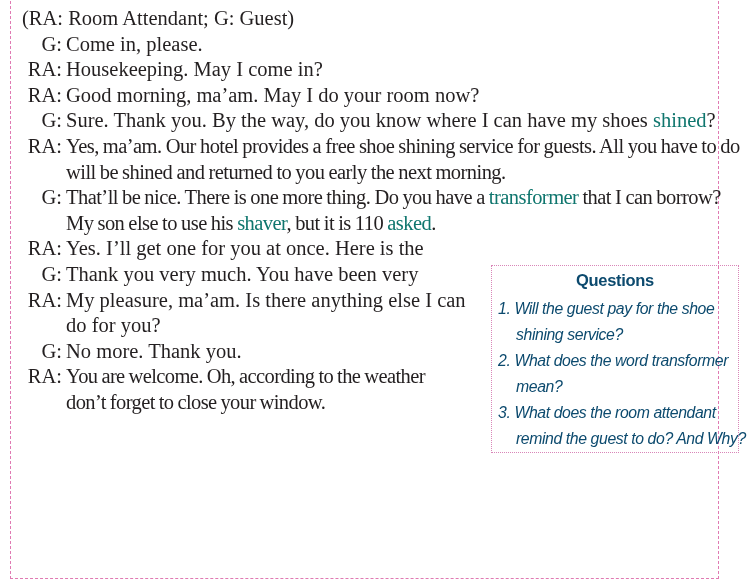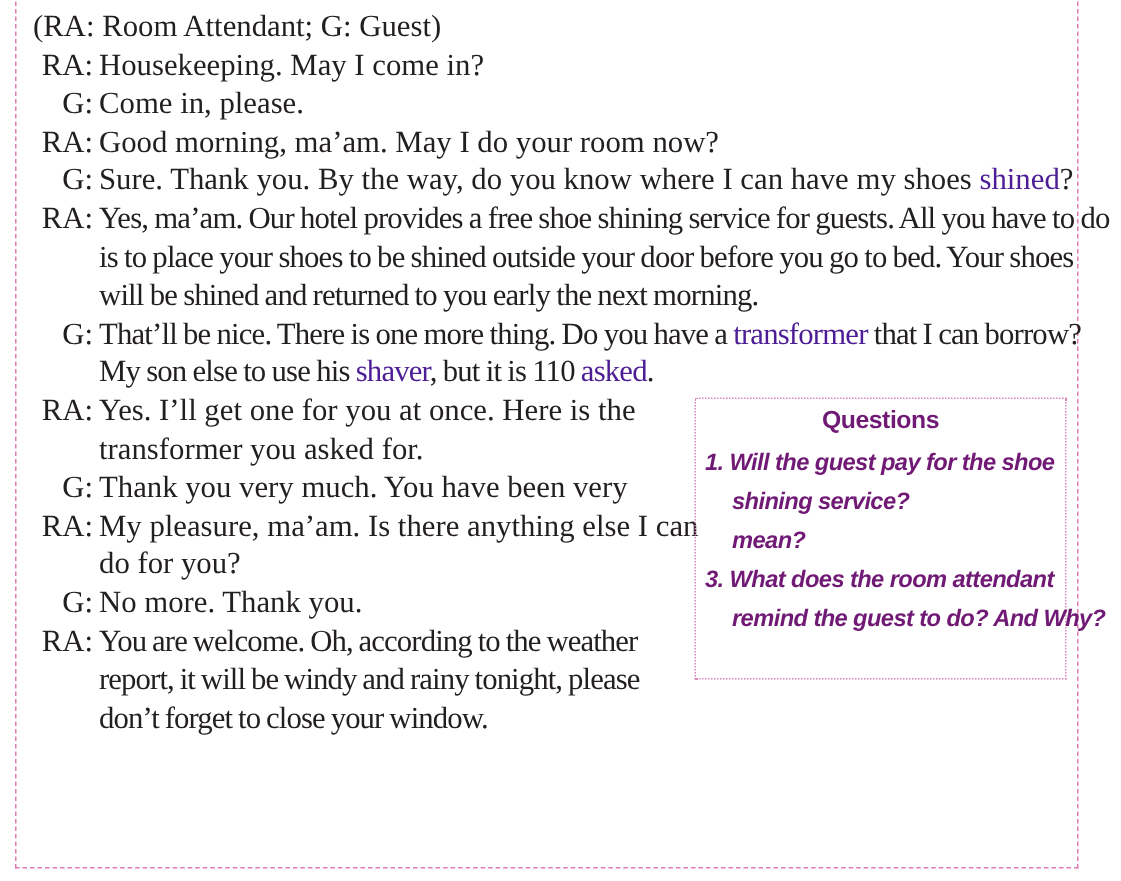--- a/index.html
+++ b/index.html
@@ -41,34 +41,34 @@
       padding-left: 44px;
     }
     .spk {
       display: inline-block;
       width: 44px;
       text-align: right;
       padding-right: 4px;
       box-sizing: border-box;
     }
     .txt { }
-    .hl { color: #4c1d95; }
+    .hl { color: #0f766e; }
     .narrow .txt { letter-spacing: -0.55px; word-spacing: -0.5px; }
     .narrow2 .txt { letter-spacing: -0.6px; word-spacing: -0.6px; }
 
     .qbox {
       position: absolute;
-      left: 463px;
+      left: 491px;
       top: 265px;
       width: 248px;
       height: 188px;
       border: 1.3px dotted #d986b8;
       box-sizing: border-box;
       font-family: "Liberation Sans", "DejaVu Sans", sans-serif;
-      color: #701a75;
+      color: #0c4a6e;
     }
     .qtitle {
       position: absolute;
       left: 0;
       right: 0;
       top: 3px;
       text-align: center;
       font-weight: bold;
       font-size: 16.5px;
       letter-spacing: -0.3px;
@@ -76,73 +76,66 @@
     }
     .qlist {
       position: absolute;
       left: 6px;
       top: 30px;
       width: 240px;
       font-style: italic;
       font-size: 15.8px;
       line-height: 26px;
       letter-spacing: -0.4px;
-      font-weight: bold;
     }
     .qline { white-space: nowrap; height: 26px; }
     .qline.cont { padding-left: 18px; }
   </style>
 </head>
 <body>
 
 <div class="frame"></div>
 
 <div class="dialogue">
   <div class="line">
     <span>(RA: Room Attendant; G: Guest)</span>
   </div>
 
   <div class="line">
-    <span class="spk">RA:</span><span class="txt">Housekeeping. May I come in?</span>
+    <span class="spk">G:</span><span class="txt">Come in, please.</span>
   </div>
 
   <div class="line">
-    <span class="spk">G:</span><span class="txt">Come in, please.</span>
+    <span class="spk">RA:</span><span class="txt">Housekeeping. May I come in?</span>
   </div>
 
   <div class="line">
     <span class="spk">RA:</span><span class="txt">Good morning, ma’am. May I do your room now?</span>
   </div>
 
   <div class="line">
     <span class="spk">G:</span><span class="txt"><span>Sure. Thank you. By the way, do you know where I can have my shoes </span><span class="hl">shined</span><span>?</span></span>
   </div>
 
   <div class="line narrow">
     <span class="spk">RA:</span><span class="txt">Yes, ma’am. Our hotel provides a free shoe shining service for guests. All you have to do</span>
   </div>
   <div class="line cont narrow">
-    <span class="txt">is to place your shoes to be shined outside your door before you go to bed. Your shoes</span>
-  </div>
-  <div class="line cont narrow">
     <span class="txt">will be shined and returned to you early the next morning.</span>
   </div>
 
   <div class="line narrow">
     <span class="spk">G:</span><span class="txt"><span>That’ll be nice. There is one more thing. Do you have a </span><span class="hl">transformer</span><span> that I can borrow?</span></span>
   </div>
   <div class="line cont narrow">
     <span class="txt"><span>My son else to use his </span><span class="hl">shaver</span><span>, but it is 110 </span><span class="hl">asked</span><span>.</span></span>
   </div>
 
   <div class="line">
     <span class="spk">RA:</span><span class="txt">Yes. I’ll get one for you at once. Here is the</span>
-  </div>
-  <div class="line cont">
-    <span class="txt">transformer you asked for.</span>
   </div>
 
   <div class="line">
     <span class="spk">G:</span><span class="txt">Thank you very much. You have been very</span>
   </div>
 
   <div class="line">
     <span class="spk">RA:</span><span class="txt">My pleasure, ma’am. Is there anything else I can</span>
   </div>
   <div class="line cont">
@@ -150,31 +143,29 @@
   </div>
 
   <div class="line">
     <span class="spk">G:</span><span class="txt">No more. Thank you.</span>
   </div>
 
   <div class="line narrow2">
     <span class="spk">RA:</span><span class="txt">You are welcome. Oh, according to the weather</span>
   </div>
   <div class="line cont narrow2">
-    <span class="txt">report, it will be windy and rainy tonight, please</span>
-  </div>
-  <div class="line cont narrow2">
     <span class="txt">don’t forget to close your window.</span>
   </div>
 
 
 </div>
 
 <div class="qbox">
   <div class="qtitle">Questions</div>
   <div class="qlist">
     <div class="qline"><span>1.</span> <span>Will the guest pay for the shoe</span></div>
     <div class="qline cont"><span>shining service?</span></div>
+    <div class="qline"><span>2.</span> <span>What does the word transformer</span></div>
     <div class="qline cont"><span>mean?</span></div>
     <div class="qline"><span>3.</span> <span>What does the room attendant</span></div>
     <div class="qline cont"><span>remind the guest to do? And Why?</span></div>
   </div>
 </div>
 
 </body></html>

